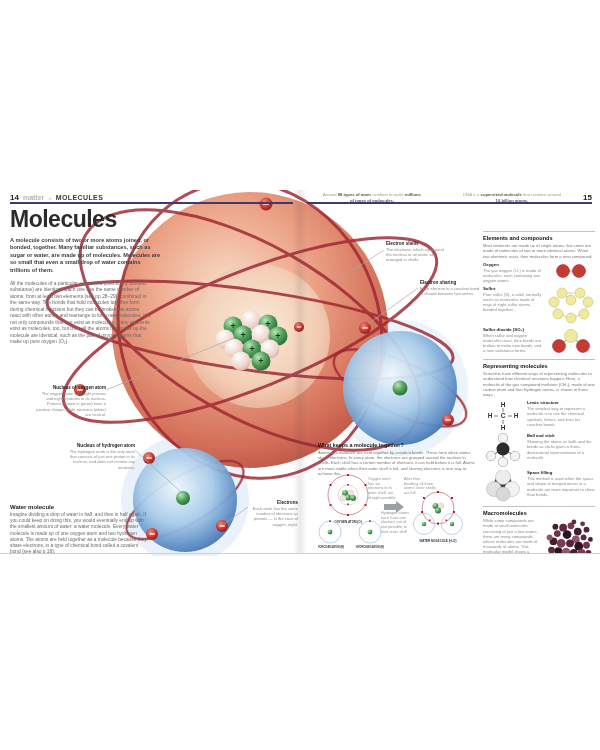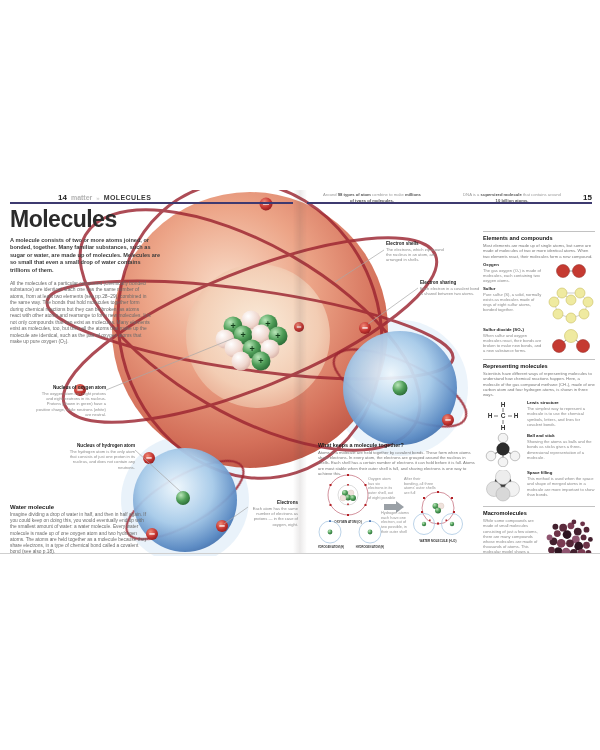--- a/index.html
+++ b/index.html
@@ -1,20 +1,20 @@
 <!DOCTYPE html>
 <html><head>
 <meta charset="utf-8">
 <style>
   html,body{margin:0;padding:0;background:#fff;}
   #canvas{position:relative;width:600px;height:750px;background:#ffffff;overflow:hidden;
           font-family:"Liberation Sans",sans-serif;color:#333;}
   
   .hdr-rule{position:absolute;top:202px;height:2px;background:#3e3a70;z-index:3;}
-  .hdr-left{position:absolute;left:10px;top:193px;font-size:7px;z-index:12;display:flex;align-items:baseline;gap:4px;margin-left:48px;}
+  .hdr-left{position:absolute;left:10px;top:193px;font-size:7px;z-index:12;display:flex;align-items:baseline;gap:4px;}
   .hdr-num{font-weight:bold;font-size:8px;color:#222;}
   .hdr-sec{color:#b3b3b3;font-weight:bold;}
   .hdr-sep{color:#c2c2c2;font-size:6px;}
   .hdr-topic{font-weight:bold;color:#3a3a3a;letter-spacing:.4px;}
   .fact{position:absolute;top:192px;font-size:4.2px;line-height:1.4;color:#9a9a9a;text-align:center;z-index:12;}
   .fact b{color:#555;}
   .pgnum-r{position:absolute;left:572px;top:193px;width:20px;text-align:right;font-weight:bold;font-size:8px;color:#222;z-index:12;}
   
   .title{position:absolute;left:10px;top:206px;font-size:23px;font-weight:bold;color:#2b2b2b;letter-spacing:-.5px;z-index:12;}
   .intro{position:absolute;left:10px;top:237px;width:152px;font-size:5.6px;font-weight:bold;line-height:1.32;color:#3c3c3c;z-index:12;}

